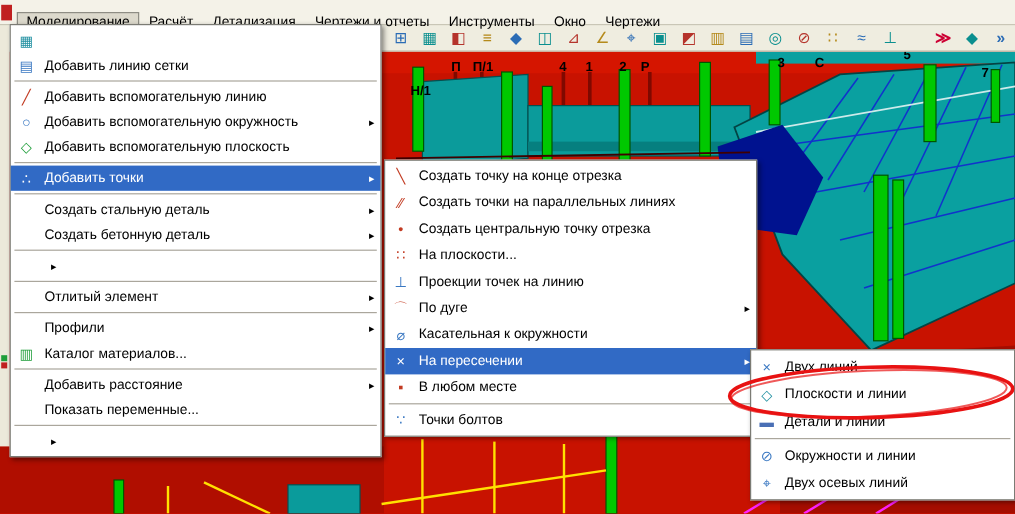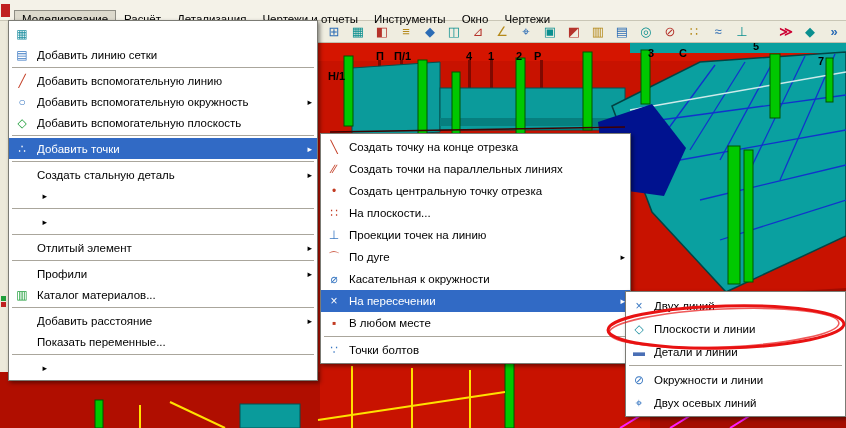--- a/index.html
+++ b/index.html
@@ -137,21 +137,21 @@
       <line x1="620" y1="428" x2="780" y2="330"></line>
       <line x1="670" y1="428" x2="820" y2="336"></line>
       <line x1="730" y1="428" x2="846" y2="356"></line>
       <line x1="640" y1="396" x2="846" y2="356"></line>
       <line x1="554" y1="306" x2="628" y2="286"></line>
     </g>
     <line x1="330" y1="132" x2="625" y2="127" stroke="#400000" stroke-width="1.5"></line>
   </svg>
 </div>
 
-<span class="grid-label" style="left:328px;top:70px">Н/1</span>
+<span class="grid-label" style="left:342px;top:70px">Н/1</span>
 <span class="grid-label" style="left:376px;top:50px">П</span>
 <span class="grid-label" style="left:394px;top:50px">П/1</span>
 <span class="grid-label" style="left:466px;top:50px">4</span>
 <span class="grid-label" style="left:488px;top:50px">1</span>
 <span class="grid-label" style="left:516px;top:50px">2</span>
 <span class="grid-label" style="left:534px;top:50px">Р</span>
 <span class="grid-label" style="left:648px;top:47px">3</span>
 <span class="grid-label" style="left:679px;top:47px">С</span>
 <span class="grid-label" style="left:753px;top:40px">5</span>
 <span class="grid-label" style="left:818px;top:55px">7</span>
@@ -232,20 +232,21 @@
     <span class="arr">▸</span>
   </div>
   <div class="sep"></div>
   <div class="row">
     <span class="ic"></span>
     <span class="lbl">Создать стальную деталь</span>
     <span class="arr">▸</span>
   </div>
   <div class="row">
     <span class="ic"></span>
+    <span class="lbl">Создать бетонную деталь</span>
     <span class="arr">▸</span>
   </div>
   <div class="sep"></div>
   <div class="row">
     <span class="ic"></span>
     <span class="arr">▸</span>
   </div>
   <div class="sep"></div>
   <div class="row">
     <span class="ic"></span>

